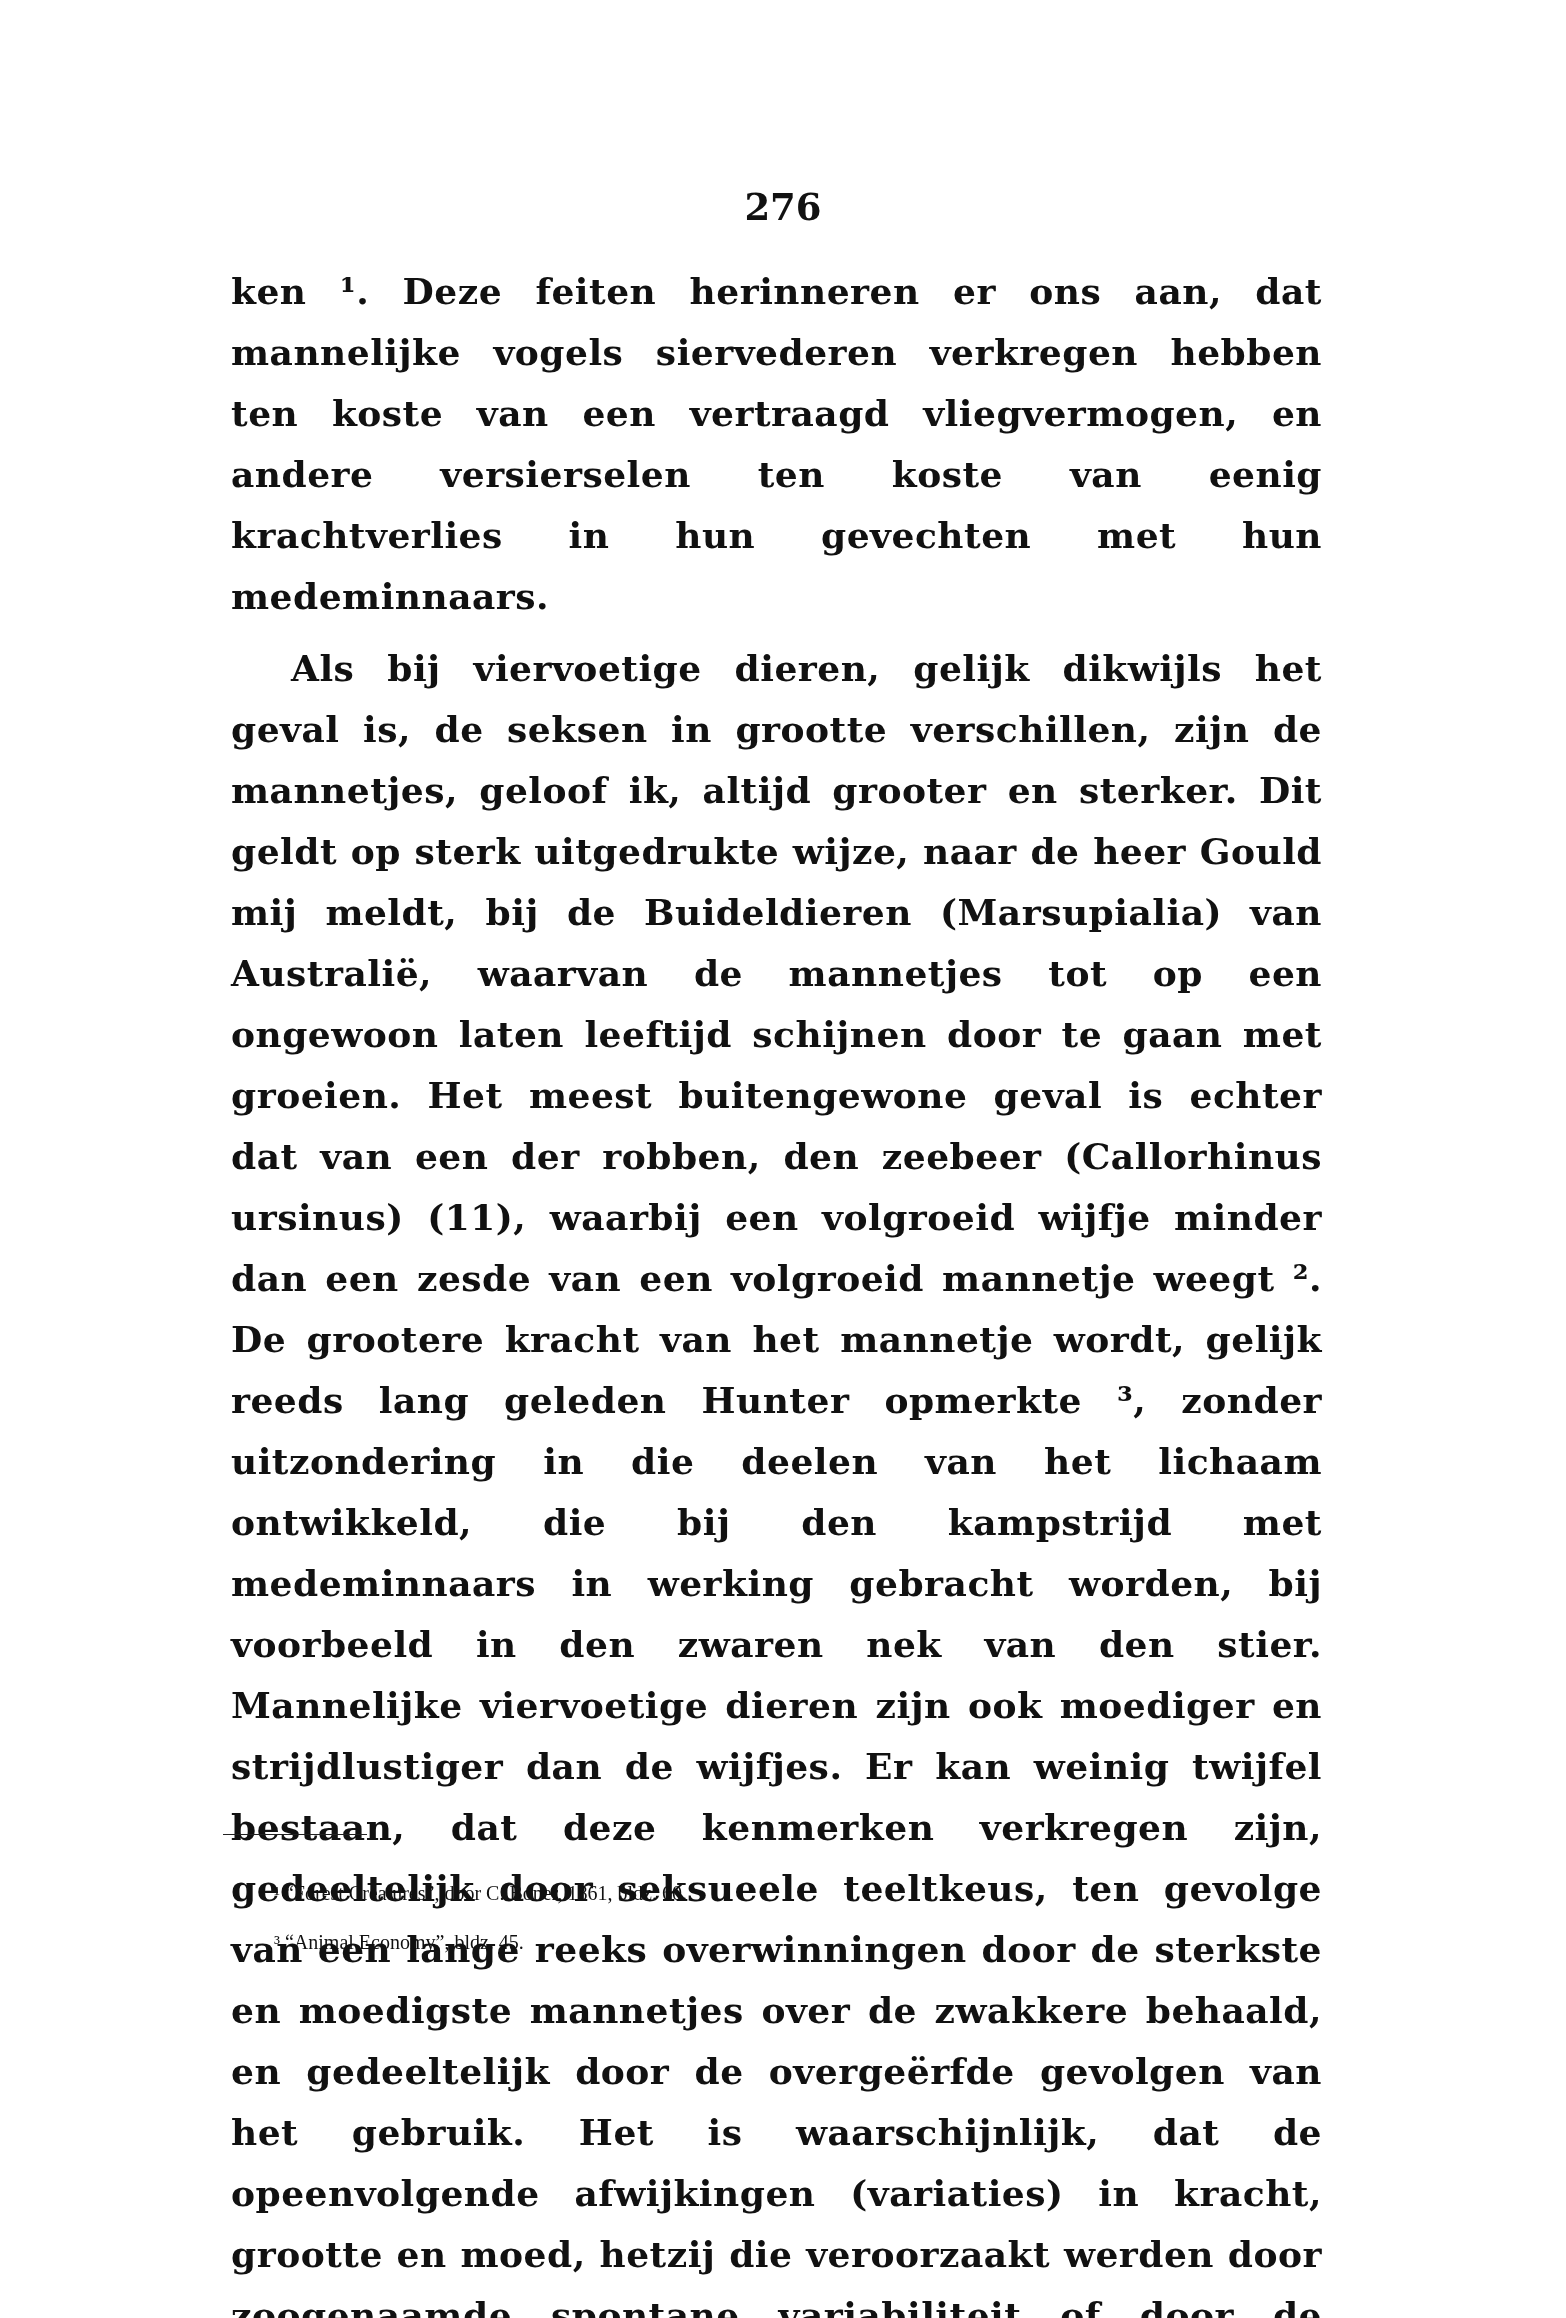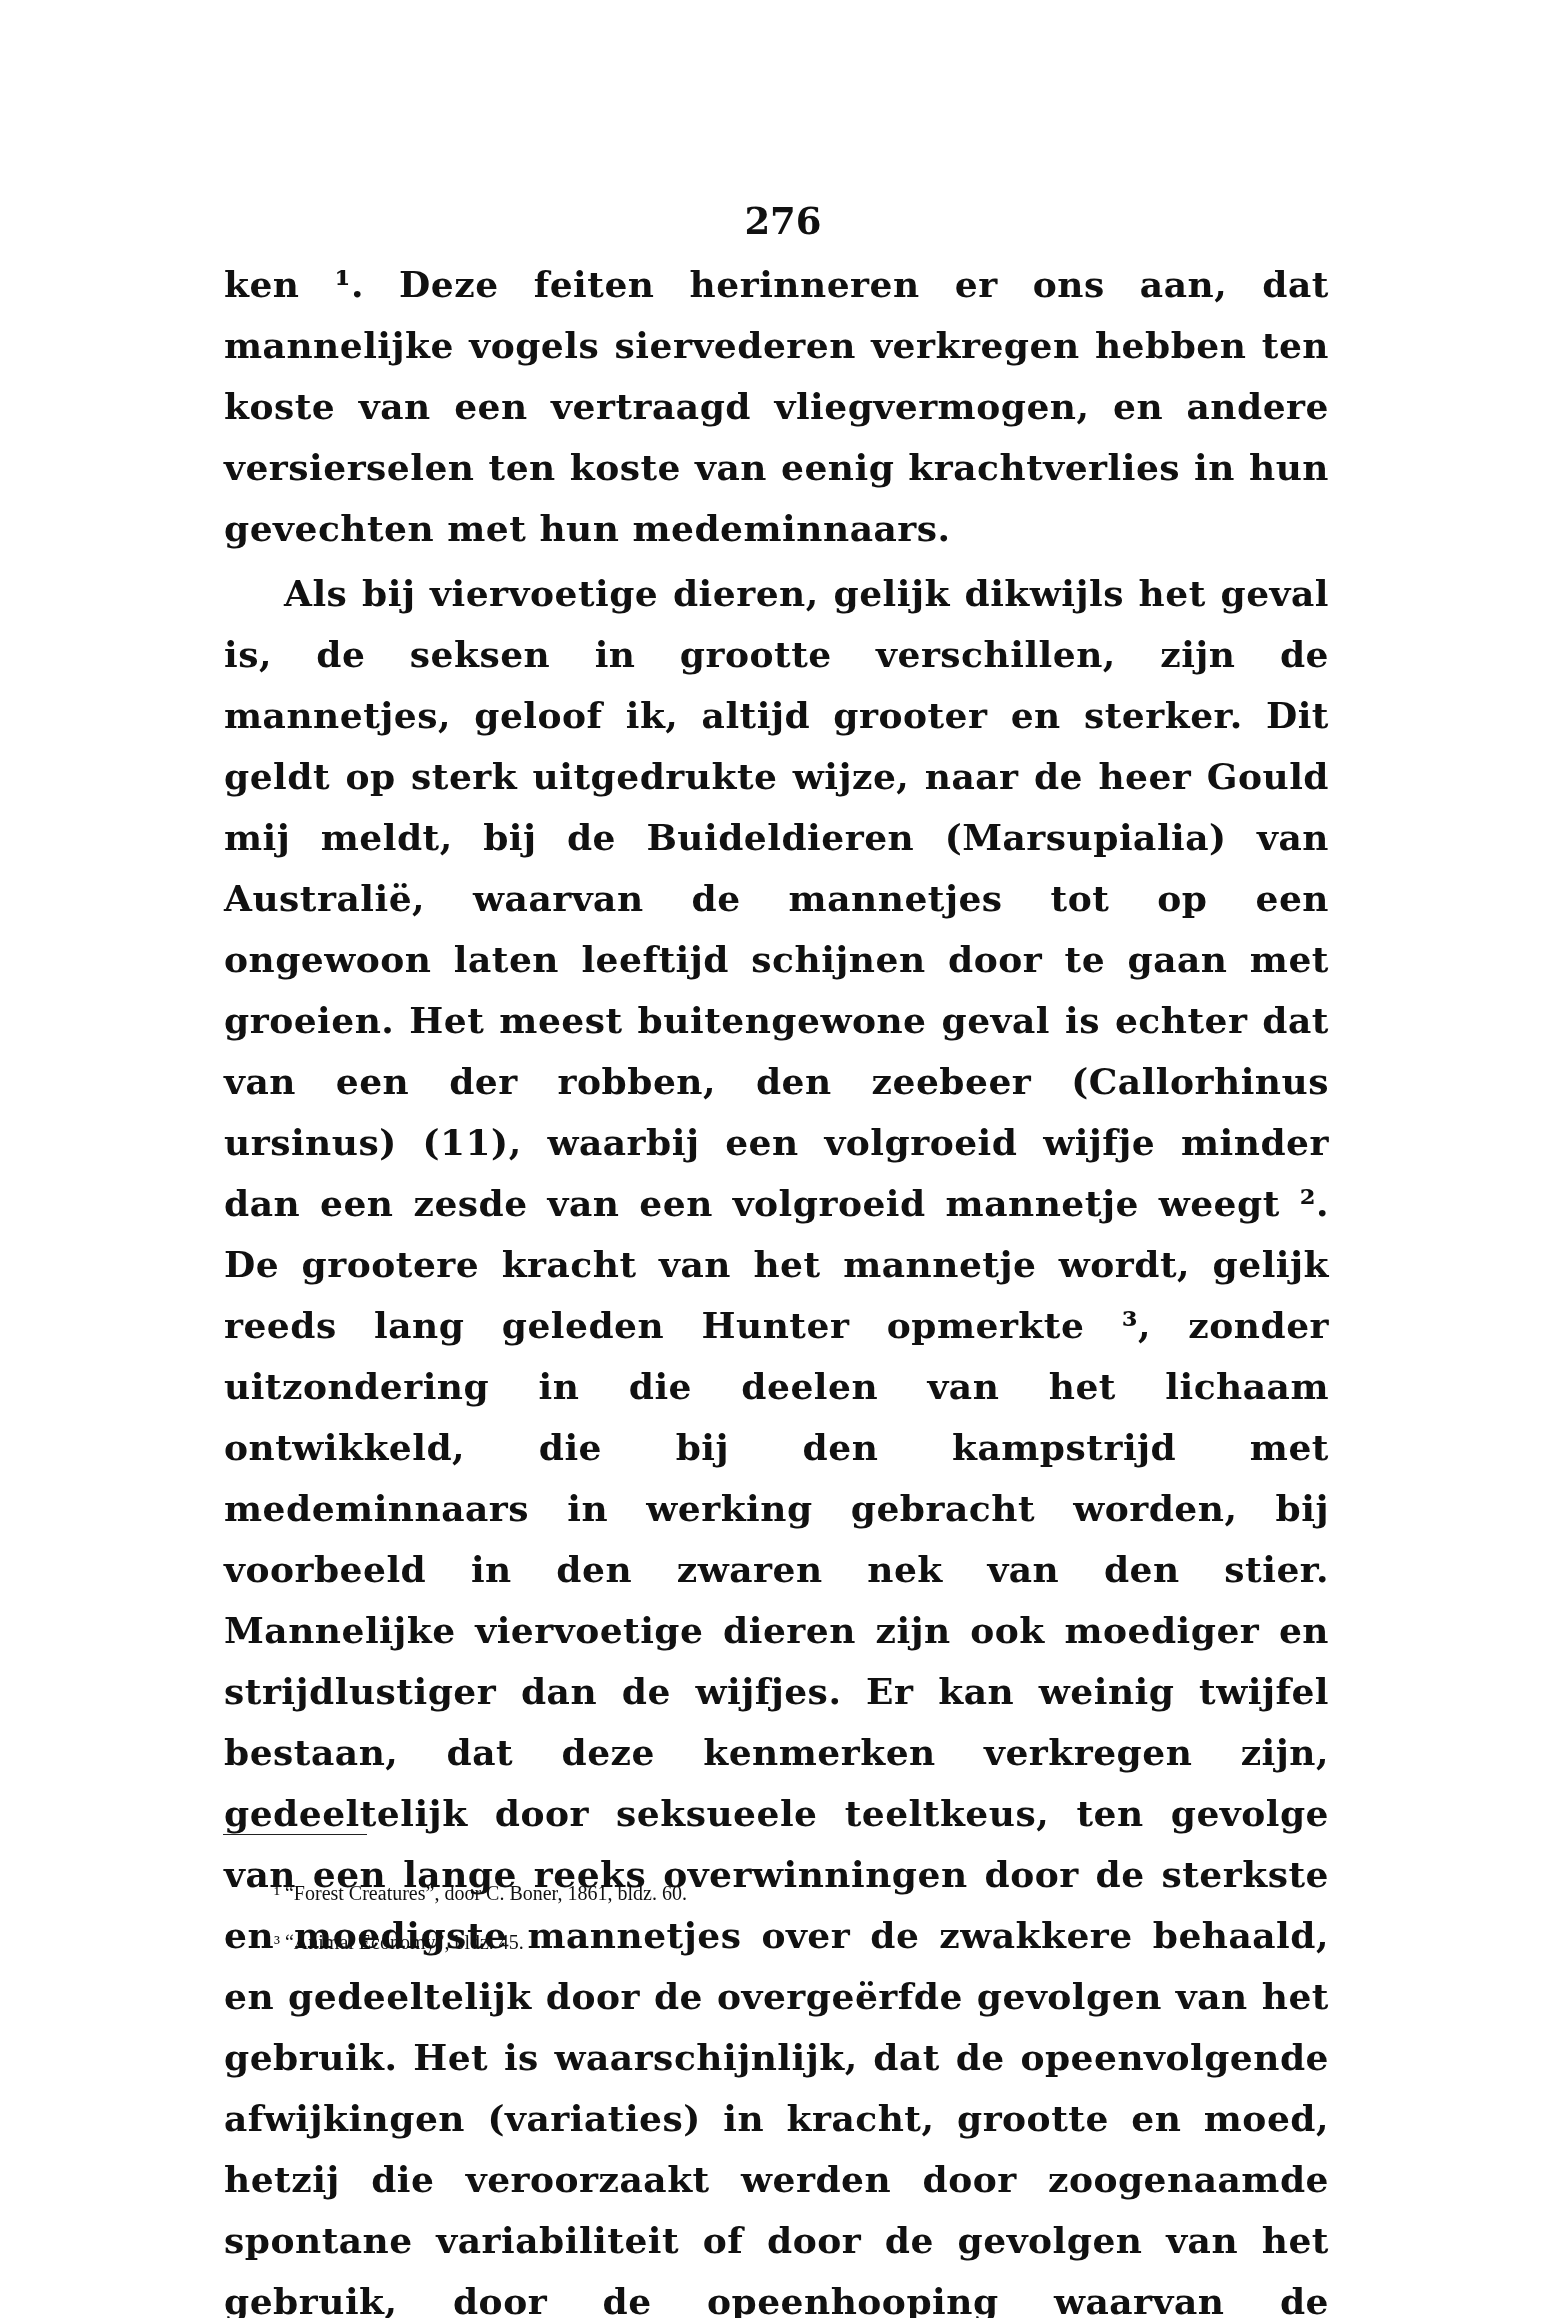--- a/index.html
+++ b/index.html
@@ -1,19 +1,19 @@
 <!DOCTYPE html>
 <html style="font-size:7.4px"><head>
 <meta charset="utf-8">
 <style>
   html,body{margin:0;padding:0;background:#fff;}
   body{width:1566px;height:2407px;position:relative;overflow:hidden;font-family:"DejaVu Serif","Liberation Serif",serif;color:#111;}
-  .page-num{position:absolute;top:199px;left:0;width:100%;text-align:center;font-size:37px;font-weight:bold;}
+  .page-num{position:absolute;top:185px;left:0;width:100%;text-align:center;font-size:37px;font-weight:bold;}
   .body{position:absolute;top:250px;left:220px;width:1113px;font-size:36px;line-height:61px;text-align:justify;font-weight:bold;letter-spacing:0.5px;}
-  .body p{margin:4px;}
+  .body p{margin:11px;}
   .body p.indent{text-indent:60px;}
   .rule{position:absolute;top:1834px;left:223px;width:144px;border-top:1.9px solid #222;}
   .notes{position:absolute;top:1869px;left:223px;width:1113px;font-size:20px;line-height:49px;font-family:"Liberation Serif",serif;text-align:justify;}
   .notes p{margin:0;text-indent:51px;}
 </style>
 </head>
 <body>
 
 <div class="page-num">276</div>
 

